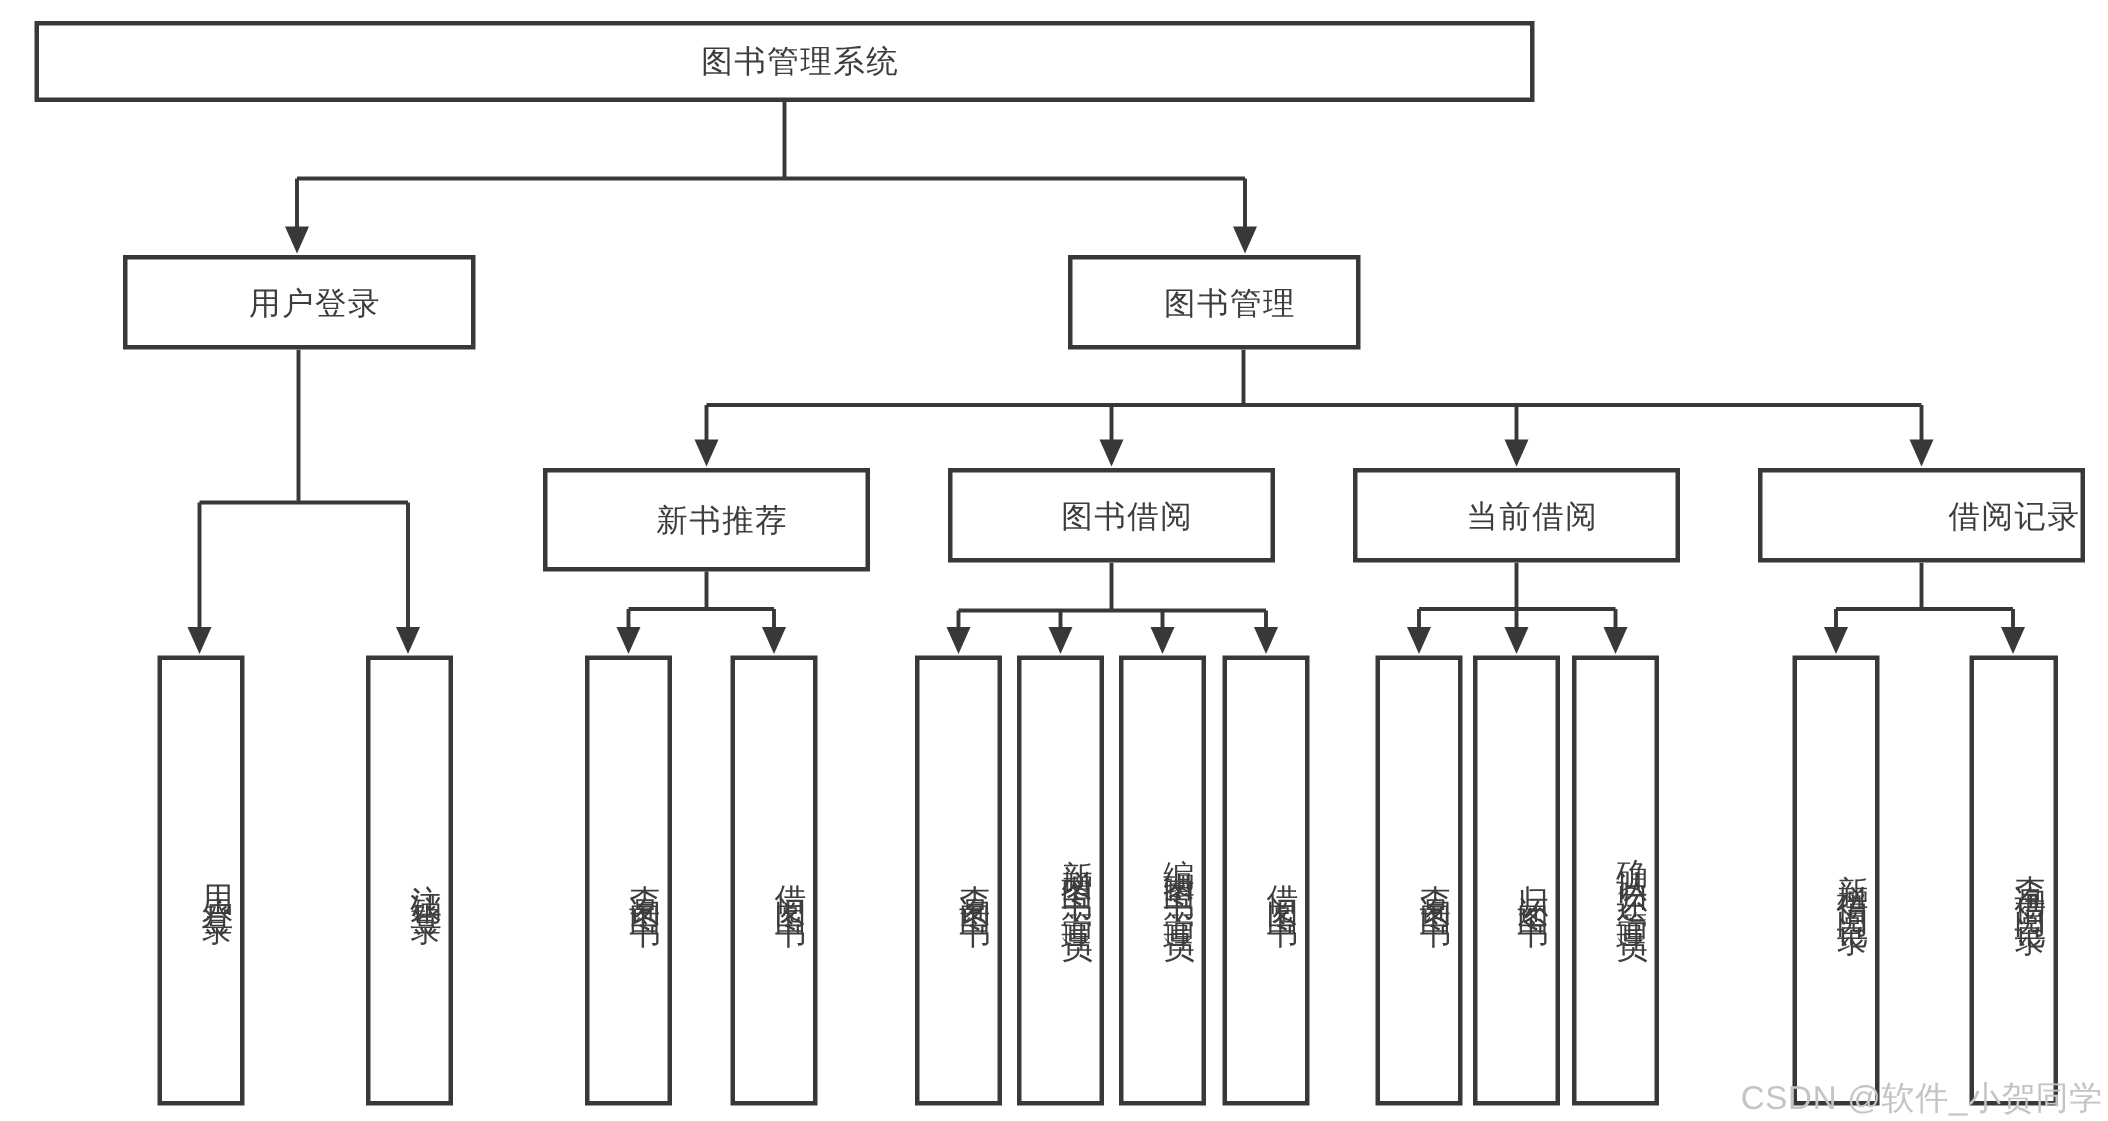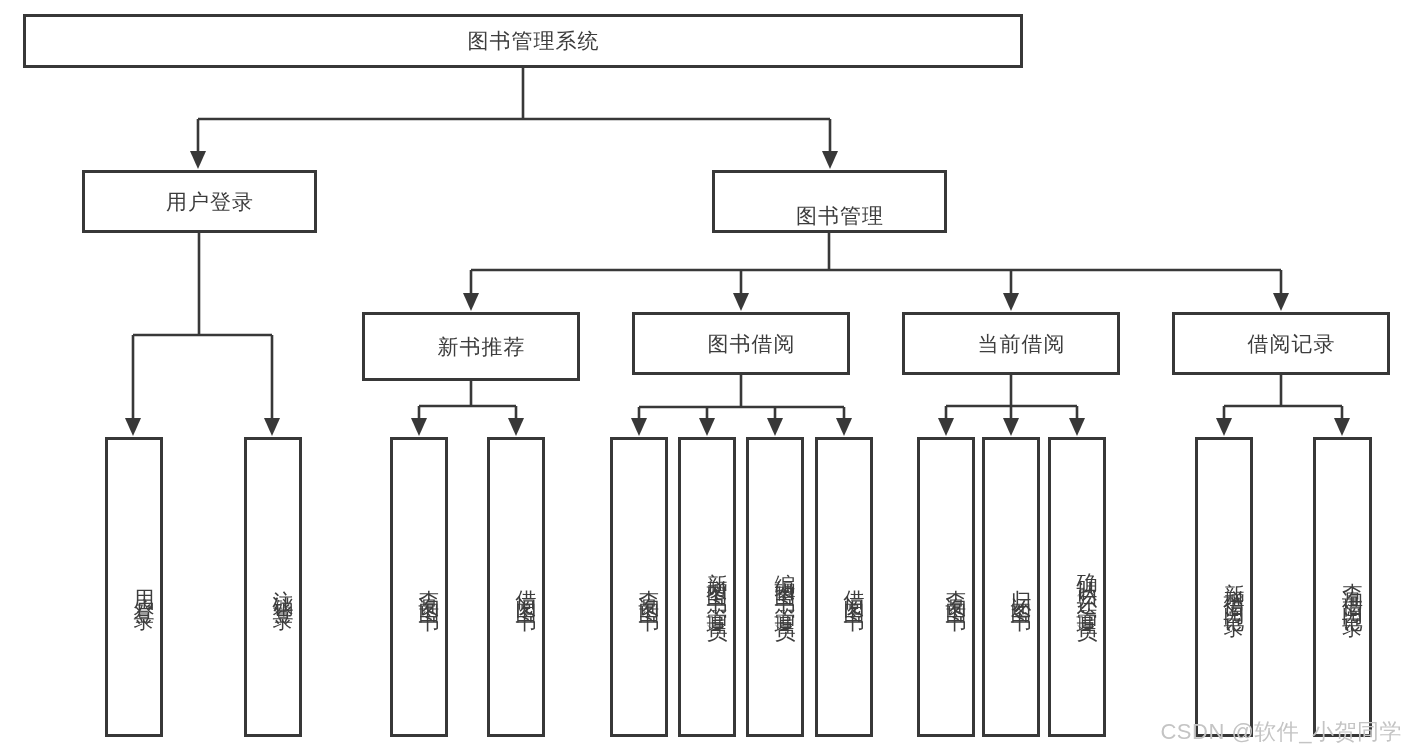--- a/index.html
+++ b/index.html
@@ -91,34 +91,34 @@
     <polygon points="1334,418 1350,418 1342,436"></polygon>
   </svg>
 
   <div class="box h" style="left:23px;top:14px;width:1000px;height:54px;">
     <span>图书管理系统</span>
   </div>
 
   <div class="box h" style="left:82px;top:170px;width:235px;height:63px;">
     <span>用户登录</span>
   </div>
-  <div class="box h" style="left:712px;top:170px;width:235px;height:63px;align-items:flex-end;">
+  <div class="box h" style="left:712px;top:170px;width:195px;height:63px;">
     <span>图书管理</span>
   </div>
 
   <div class="box h" style="left:362px;top:312px;width:218px;height:69px;">
     <span>新书推荐</span>
   </div>
   <div class="box h" style="left:632px;top:312px;width:218px;height:63px;">
     <span>图书借阅</span>
   </div>
   <div class="box h" style="left:902px;top:312px;width:218px;height:63px;">
     <span>当前借阅</span>
   </div>
-  <div class="box h" style="left:1172px;top:312px;width:218px;height:63px;">
+  <div class="box h" style="left:1172px;top:312px;width:218px;height:63px;justify-content:flex-end;">
     <span>借阅记录</span>
   </div>
 
   <div class="box v" style="left:105px;top:437px;width:58px;height:300px;">
     <span class="vlabel">用户登录</span>
   </div>
   <div class="box v" style="left:244px;top:437px;width:58px;height:300px;">
     <span class="vlabel">注销登录</span>
   </div>
 

